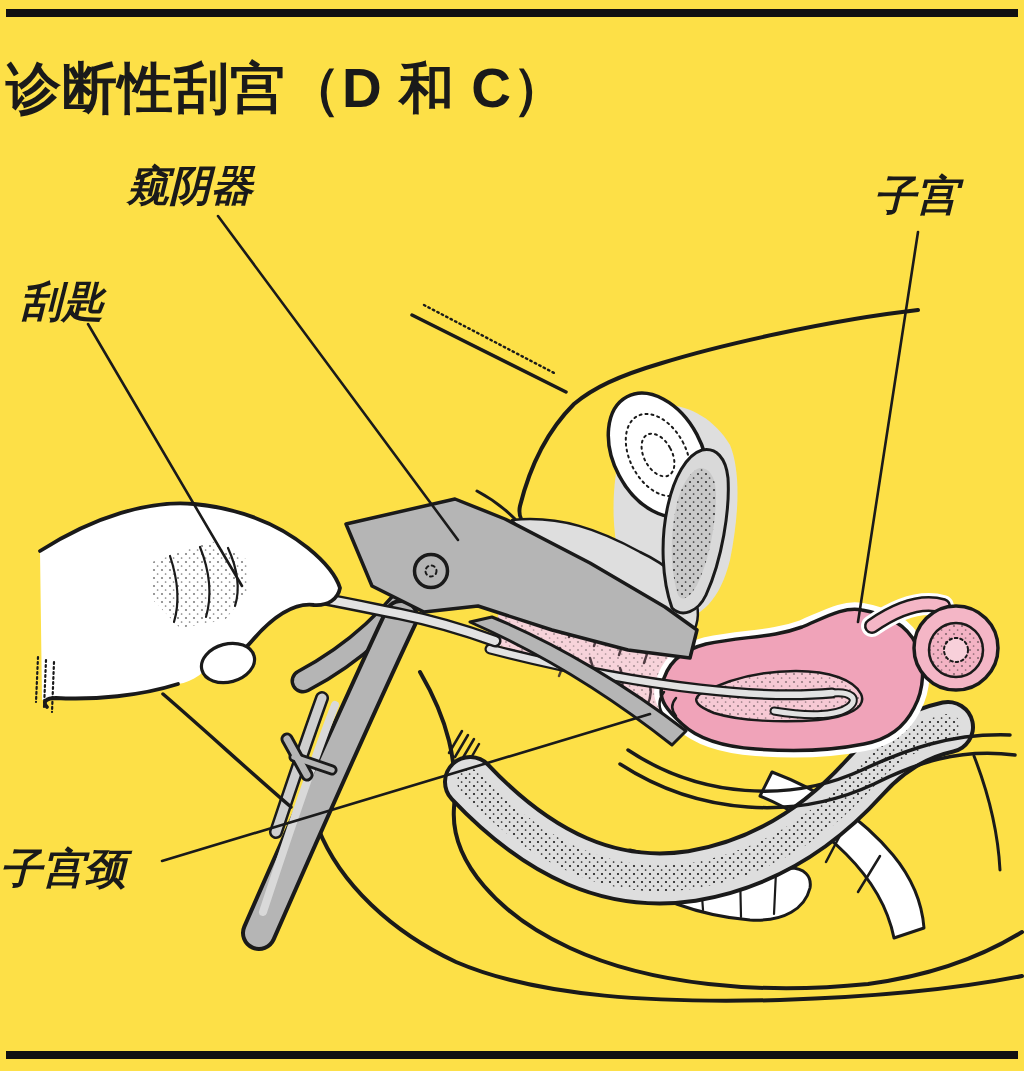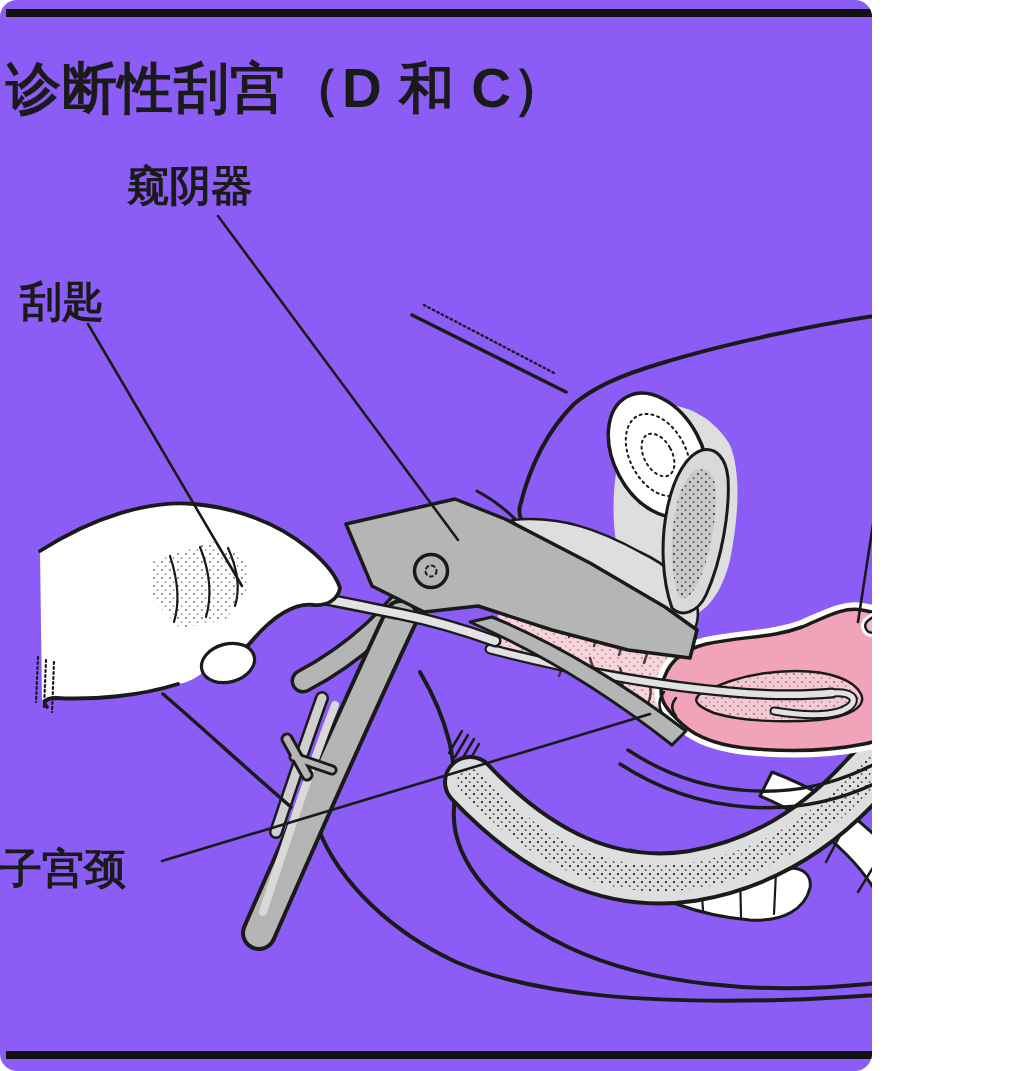--- a/index.html
+++ b/index.html
@@ -1,26 +1,26 @@
 <!DOCTYPE html>
 <html style="--ink: #1a1a1a; --instrument_gray: #b5b5b5; --curette_gray: #e2e2e2; --tissue_gray: #dedede; --uterus_pink: #f0a3b9; --inner_pink: #f6c9d4; --vagina_pink: #f7d3da; --ovary_pink: #f4b6c6;"><head>
 <meta charset="utf-8">
 <style>
   html,body{margin:0;padding:0;background:#ffffff;}
   .stage{
-    position:relative;width:872px;height:1071px;background:#8b5cf6;overflow:hidden;
-    font-family:"Liberation Sans","DejaVu Sans",sans-serif;color:var(--ink,#1a1a1a);border-radius:17px;
+    position:relative;width:1024px;height:1071px;background:#fde047;overflow:hidden;
+    font-family:"Liberation Sans","DejaVu Sans",sans-serif;color:var(--ink,#1a1a1a);
   }
   .stage svg{position:absolute;left:0;top:0;}
   .title{
     position:absolute;left:6px;top:52px;font-size:55px;font-weight:bold;
     letter-spacing:1px;white-space:nowrap;color:var(--ink,#111);
   }
   .lbl{
-    position:absolute;font-size:42px;font-weight:bold;white-space:nowrap;color:var(--ink,#111);
+    position:absolute;font-size:42px;font-weight:bold;white-space:nowrap;color:var(--ink,#111);font-style:italic;
   }
   .lbl-speculum{left:127px;top:158px;}
   .lbl-curette{left:20px;top:274px;}
   .lbl-uterus{left:874px;top:168px;}
   .lbl-cervix{left:0;top:841px;}
   
   .ink-s{stroke:var(--ink,#1a1a1a);}
   .f-white{fill:#ffffff;}
   .f-gray{fill:var(--instrument_gray,#b5b5b5);}
   .s-gray{stroke:var(--instrument_gray,#b5b5b5);}
@@ -205,14 +205,15 @@
       <path d="M 162,861 L 650,714"></path>
     </g>
 
     <rect x="6" y="9" width="1012" height="8" fill="#111111"></rect>
     <rect x="6" y="1051" width="1012" height="8" fill="#111111"></rect>
   </svg>
 
   <div class="title">诊断性刮宫（D 和 C）</div>
   <div class="lbl lbl-speculum">窥阴器</div>
   <div class="lbl lbl-curette">刮匙</div>
+  <div class="lbl lbl-uterus">子宫</div>
   <div class="lbl lbl-cervix">子宫颈</div>
 </div>
 
 </body></html>

